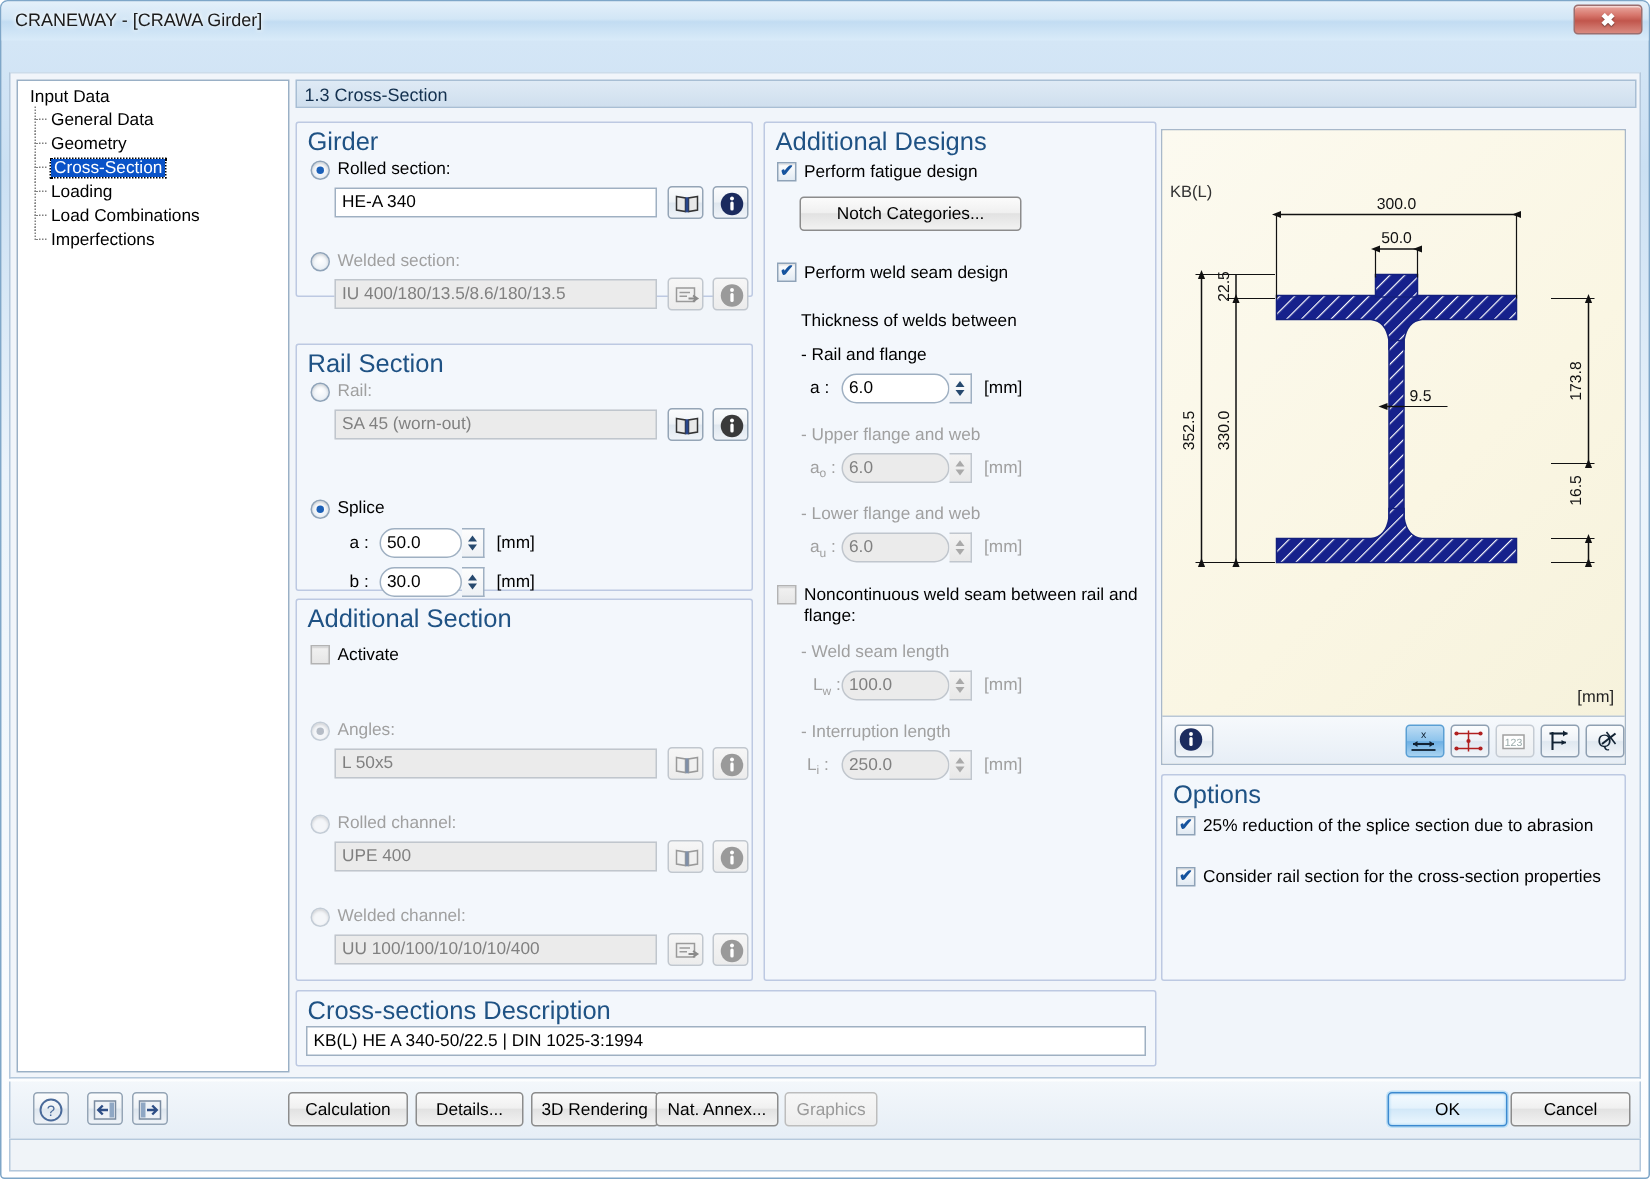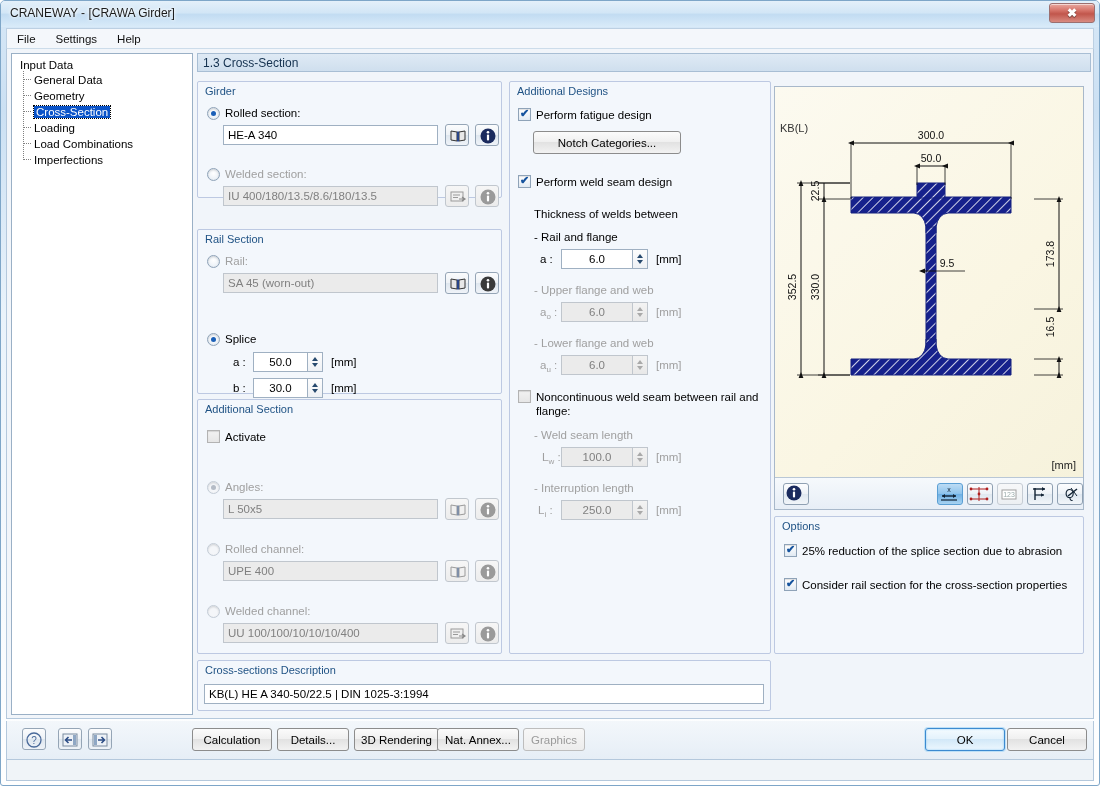--- a/index.html
+++ b/index.html
@@ -102,21 +102,21 @@
 
   
   .grp {
     position: absolute;
     background: #f3f7fc;
     border: 1px solid #bdc9e2;
     border-radius: 2px;
   }
   .grp > .cap {
     position: absolute; left: 7px; top: 3px;
-    font-size: 11px; color: #1f5284;
+    font-size: 17px; color: #1f5284;
   }
   .grp .body { position: absolute; left: 0; top: 19px; right: 0; bottom: 0; }
 
   
   .lbl { position: absolute; font-size: 11.5px; color: #000; white-space: nowrap; }
   .lbl.dis { color: #a0a0a0; }
 
   .radio {
     position: absolute; width: 13px; height: 13px; border-radius: 50%;
     border: 1px solid #8fa3b8;
@@ -149,21 +149,21 @@
   }
 
   .tbox {
     position: absolute; height: 20px;
     background: #ffffff; border: 1px solid #9fb0c2;
     font-size: 11.5px; color: #000;
     padding: 2px 4px; line-height: 15px;
     overflow: hidden; white-space: nowrap;
   }
   .tbox.dis { background: #ebebeb; color: #808080; border-color: #c0c6cd; }
-  .tbox.num { text-align: center; padding-right: 4px; }
+  .tbox.num { text-align: left; padding-right: 4px; border-radius: 10px; }
 
   .spin {
     position: absolute; width: 15px; height: 20px;
     border: 1px solid #9fb0c2; border-left: none;
     background: linear-gradient(to bottom, #fdfdfd 0%, #eef1f5 100%);
     cursor: pointer;
   }
   .spin.dis { background: linear-gradient(to bottom,#f3f3f3,#e8e8e8); border-color:#c0c6cd; }
   .spin .up, .spin .dn {
     position: absolute; left: 4px; width: 0; height: 0;
@@ -250,25 +250,20 @@
 
 <div id="window">
 
   <div id="titlebar">
     <div class="ttl">CRANEWAY - [CRAWA Girder]</div>
     <div id="closebtn">
       <div class="x">✖</div>
     </div>
   </div>
 
-  <div id="menubar">
-    <div class="menuitem">File</div>
-    <div class="menuitem">Settings</div>
-    <div class="menuitem">Help</div>
-  </div>
 
   <div id="client">
 
     <div id="navpanel">
       <div class="tree">
         <div class="troot">Input Data</div>
         <div class="tchild">
           <span class="stem"></span>
           <span>General Data</span>
         </div>

